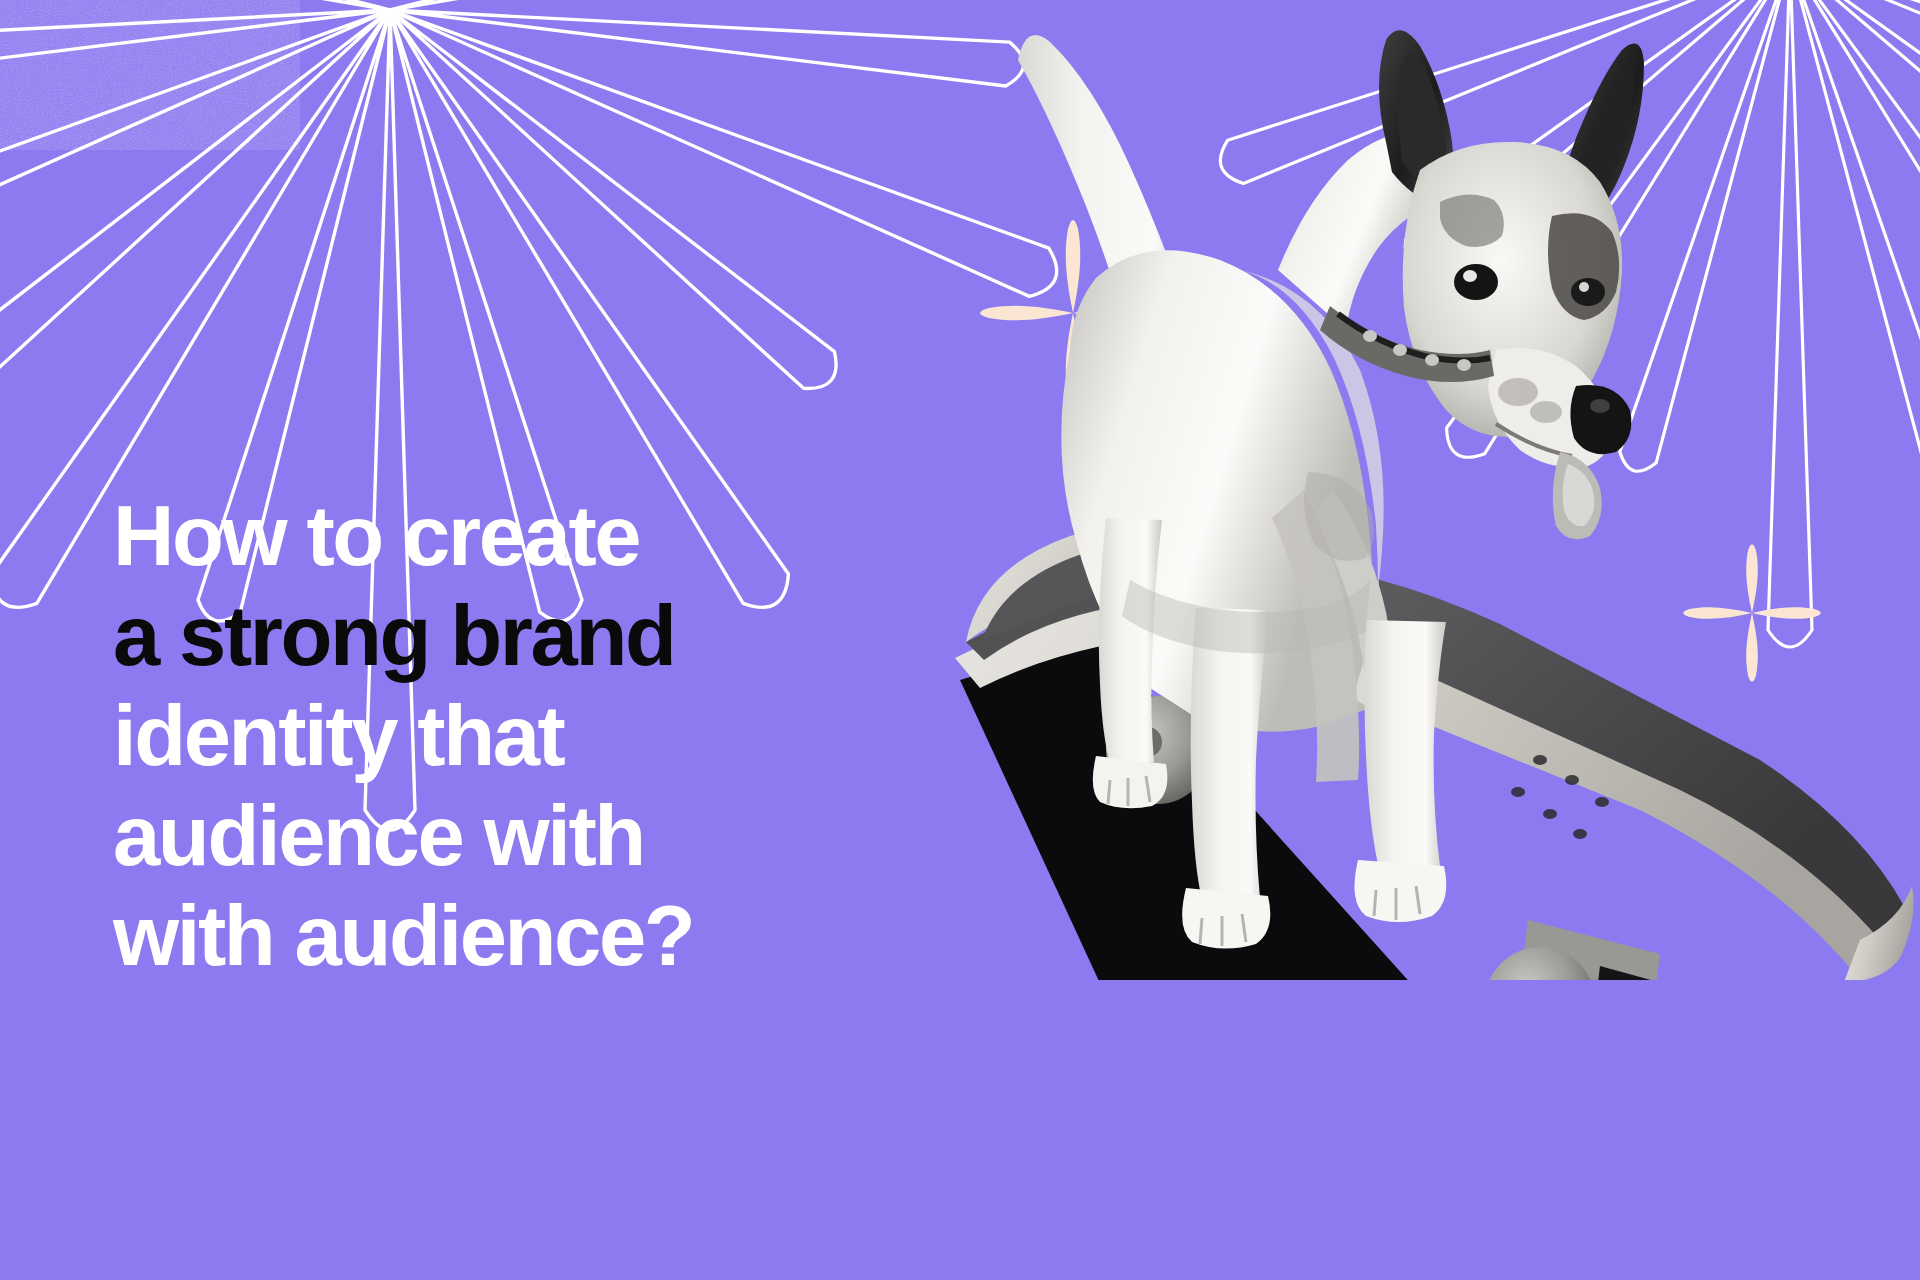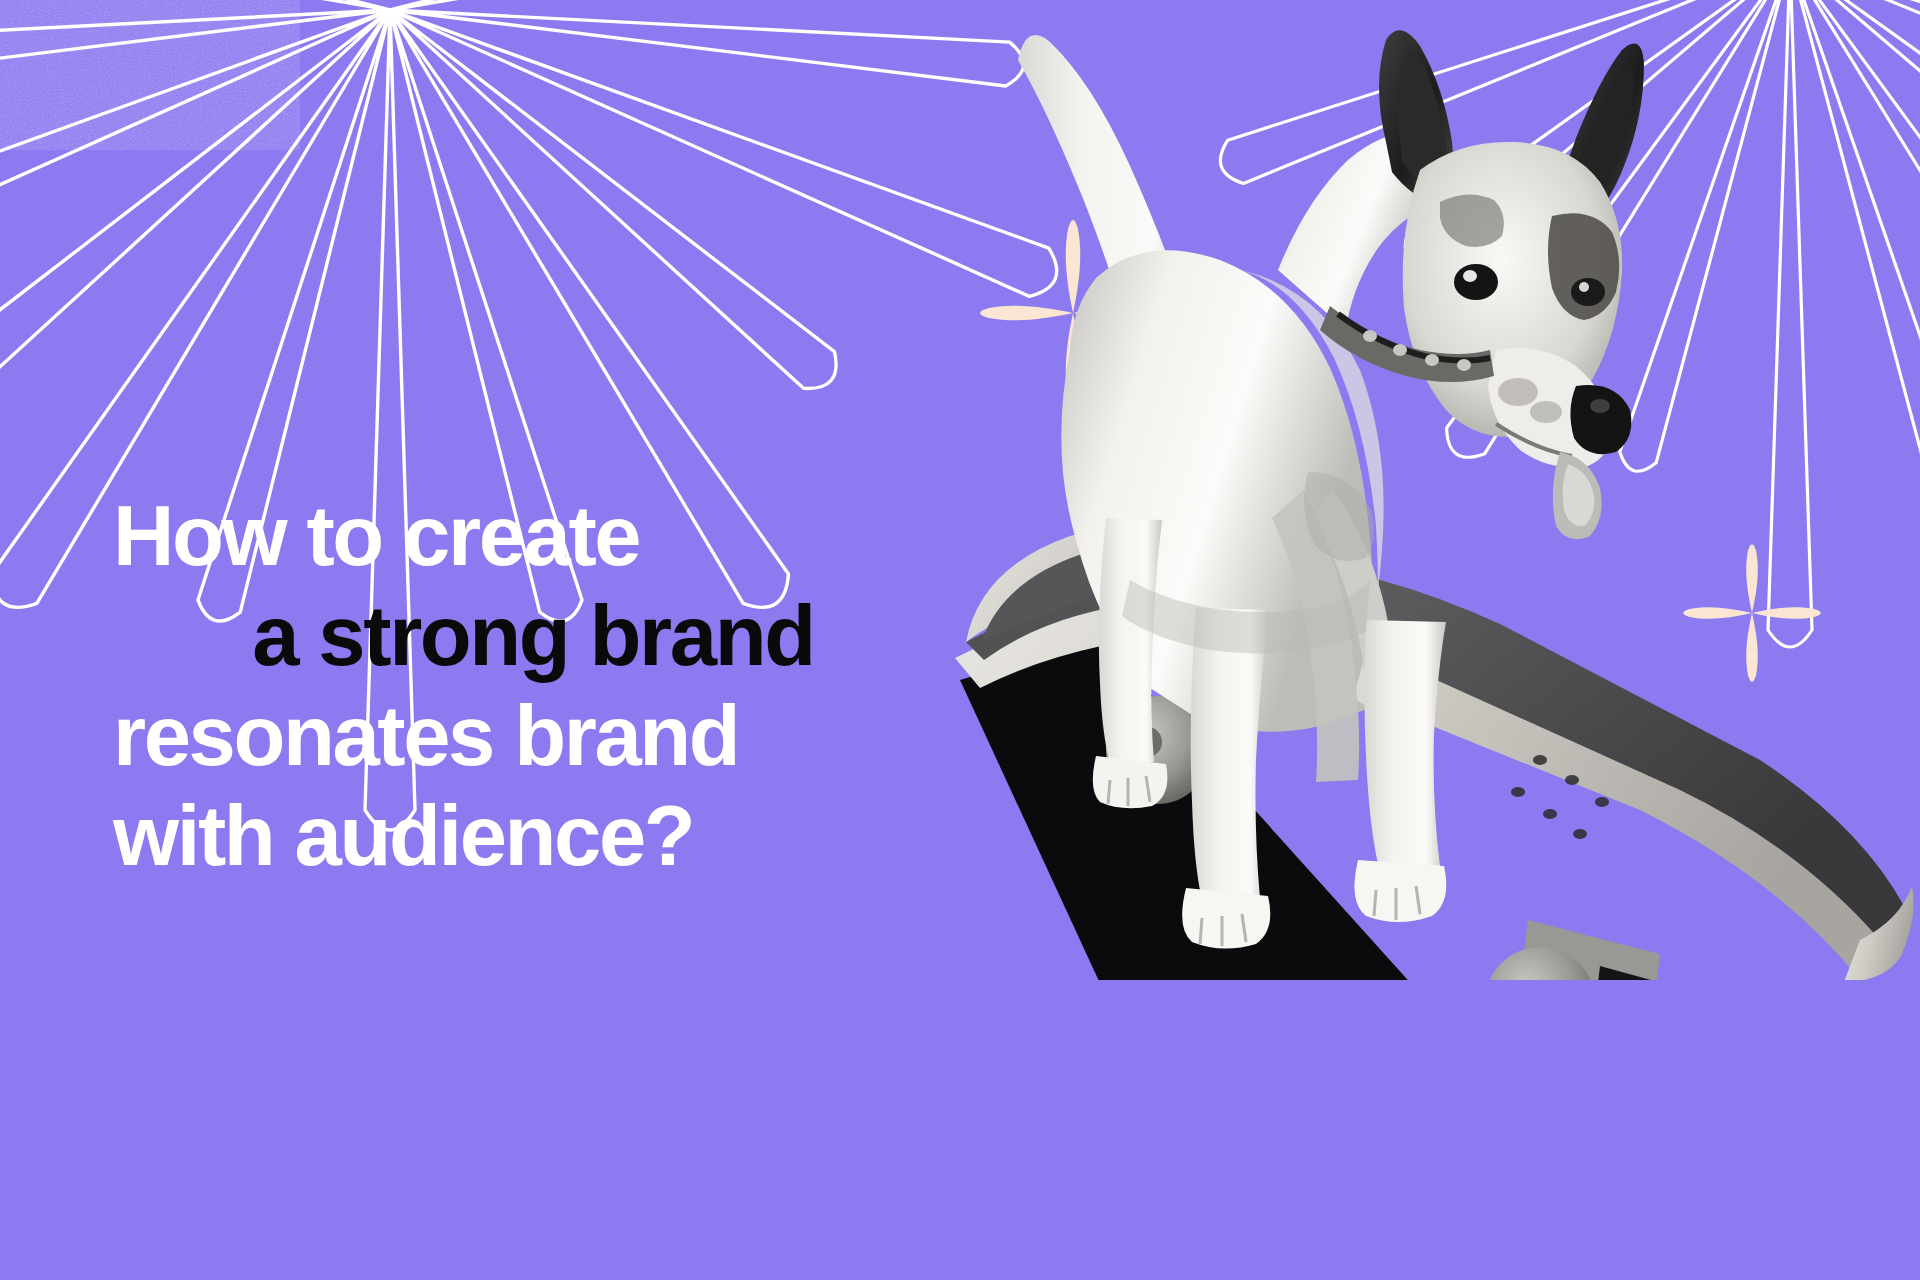--- a/index.html
+++ b/index.html
@@ -33,21 +33,21 @@
   .hl-line{
     display:block;
     font-size:85px;
     line-height:100px;
     font-weight:700;
     letter-spacing:-2.4px;
     white-space:nowrap;
     font-family:"Liberation Sans","DejaVu Sans",sans-serif;
   }
   .hl-white{color:#FFFFFF;}
-  .hl-dark{color:#0A0A0A;text-align:center;}
+  .hl-dark{color:#0A0A0A;}
 
   
   #photo{position:absolute;left:900px;top:20px;width:1020px;height:1260px;z-index:4;}
 </style>
 </head>
 <body>
 
 <div id="stage">
 
   <svg class="deco" id="burst-left" viewBox="0 0 1620 1620" fill="none">
@@ -352,21 +352,22 @@
       </g>
 
       <path d="M408 452 Q450 452 470 488 Q480 516 466 538 Q436 548 414 524
                Q398 490 408 452 Z" fill="#AEACA8" opacity=".5"></path>
     </g>
   </svg>
 
   <div id="headline">
     <span class="hl-line hl-white">How to create</span>
     <span class="hl-line hl-dark">a strong brand</span>
-    <span class="hl-line hl-white">resonates brand</span>
+    <span class="hl-line hl-white">identity that</span>
+    <span class="hl-line hl-white">audience with</span>
     <span class="hl-line hl-white">with audience?</span>
   </div>
 
   <svg id="grain">
     <filter id="noiseF">
       <feTurbulence type="fractalNoise" baseFrequency="0.85" numOctaves="3" stitchTiles="stitch"></feTurbulence>
       <feColorMatrix type="saturate" values="0"></feColorMatrix>
     </filter>
     <rect width="100%" height="100%" filter="url(#noiseF)"></rect>
   </svg>

